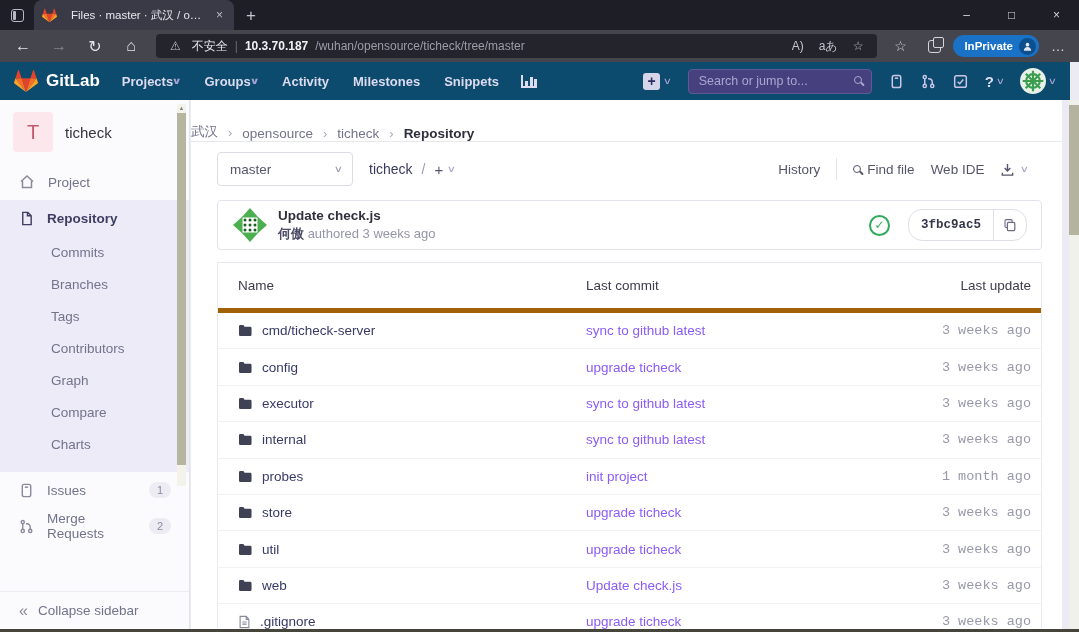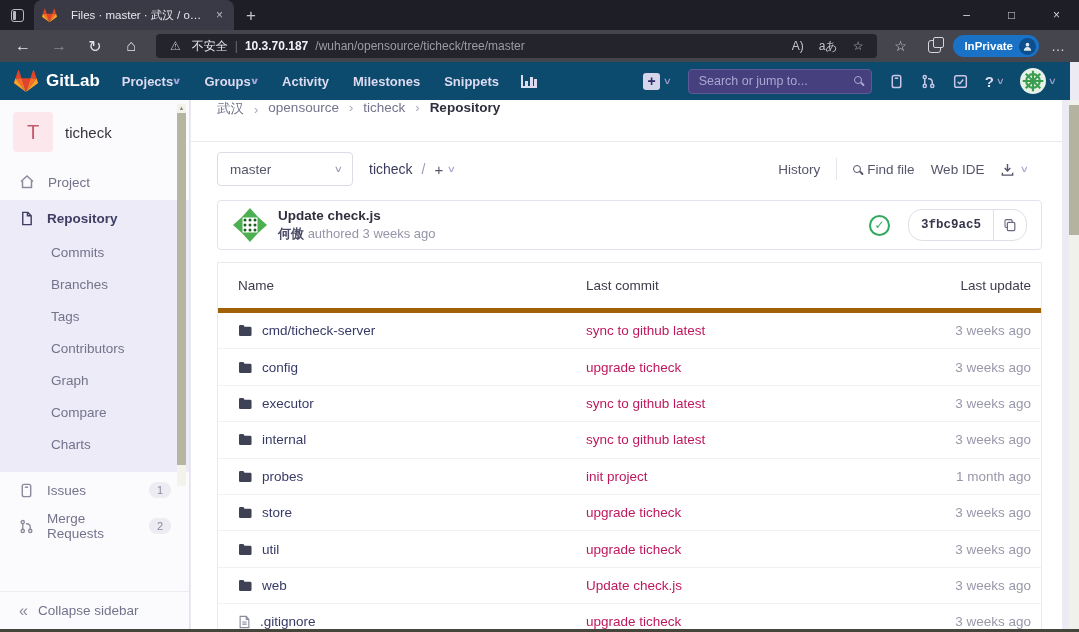--- a/index.html
+++ b/index.html
@@ -77,21 +77,21 @@
   .repo-gap { height:12px; }
   .badge { margin-left:auto; margin-right:18px; background:#ececf2; color:#8a8aa0; font-size:11px; border-radius:9px; padding:2px 8px; }
   .collapse-row { position:absolute; bottom:0; left:0; right:0; height:38px; border-top:1px solid #ececf2; display:flex; align-items:center; gap:10px; padding-left:19px; color:#73738c; font-size:13.5px; background:#fbfbfd; }
   .collapse-glyph { font-size:16px; color:#8a8aa0; }
   .side-scroll { position:absolute; right:3px; top:4px; width:9px; height:382px; background:#f3f3ec; border-radius:1px; }
   .side-scroll .arrow { position:absolute; top:1px; left:0; right:0; text-align:center; font-size:6px; color:#8a8a78; }
   .side-scroll .thumb { position:absolute; left:0; right:0; top:9px; height:352px; background:#b5b5a0; }
 
   
   .main { position:absolute; left:191px; top:0; right:17px; bottom:0; background:#fff; overflow:hidden; }
-  .breadcrumb { height:42px; border-bottom:1px solid #e8e8ef; display:flex; align-items:flex-start; padding-left:26px; font-size:13.5px; color:#73738c; }
+  .breadcrumb { height:42px; border-bottom:1px solid #e8e8ef; display:flex; align-items:flex-end; font-size:13.5px; color:#73738c; }
   .crumb { display:flex; align-items:center; }
   .crumb .sep { margin:0 10px; color:#a7a7ba; font-size:13px; }
   .crumb:last-child .sep { display:none; }
   .crumb.current .label { color:#2f2f3e; font-weight:bold; }
   .branch-row { display:flex; align-items:center; padding:10px 34px 10px 26px; }
   .branch-select { width:136px; height:34px; border:1px solid #dcdce4; border-radius:4px; display:flex; align-items:center; padding:0 10px 0 12px; color:#55556a; font-size:13.5px; }
   .branch-select .caret { margin-left:auto; color:#9a9aaf; }
   .repo-path { display:flex; align-items:center; gap:9px; margin-left:16px; font-size:14px; color:#3a3a5e; }
   .repo-path .slash { color:#9a9ab0; }
   .add-file { display:flex; align-items:center; gap:5px; color:#55556a; font-size:15px; }
@@ -109,22 +109,22 @@
   .sha-group { display:flex; align-items:stretch; border:1px solid #dfdfe8; border-radius:14px; height:32px; }
   .sha { display:flex; align-items:center; padding:0 12px; font-family:"Liberation Mono","DejaVu Sans Mono",monospace; font-size:12.5px; font-weight:bold; color:#36364a; }
   .copy-btn { display:flex; align-items:center; padding:0 9px; border-left:1px solid #dfdfe8; }
 
   .tree { margin:12px 20px 0 26px; border:1px solid #e9e9f0; border-bottom:none; }
   .tree-grid { display:grid; grid-template-columns: 348px 1fr 170px; align-items:center; padding:0 10px 0 20px; }
   .tree-head { height:50px; font-size:13.5px; color:#3c3c4c; border-bottom:5px solid #a16207; }
   .tree-head .col-update { text-align:right; }
   .tree-row { height:36.4px; border-bottom:1px solid #f1f1f6; font-size:13.5px; }
   .cell-name { display:flex; align-items:center; gap:9px; color:#373a66; }
-  .cell-commit { color:#be185d; }
-  .cell-update { color:#9898ab; text-align:right; }
+  .cell-commit { color:#8b5cf6; }
+  .cell-update { color:#9898ab; text-align:right;font-family:Liberation Mono, monospace; }
 
   .page-scroll { position:absolute; right:0; top:0; bottom:0; width:10px; background:#f1f1ec; }
   .page-scroll .thumb { position:absolute; top:5px; left:0; right:0; height:130px; background:#b3b3a0; }
 </style>
 </head>
 <body>
 
 <div class="titlebar">
   <div class="tab-actions">
     <span class="tabs-glyph"></span>

